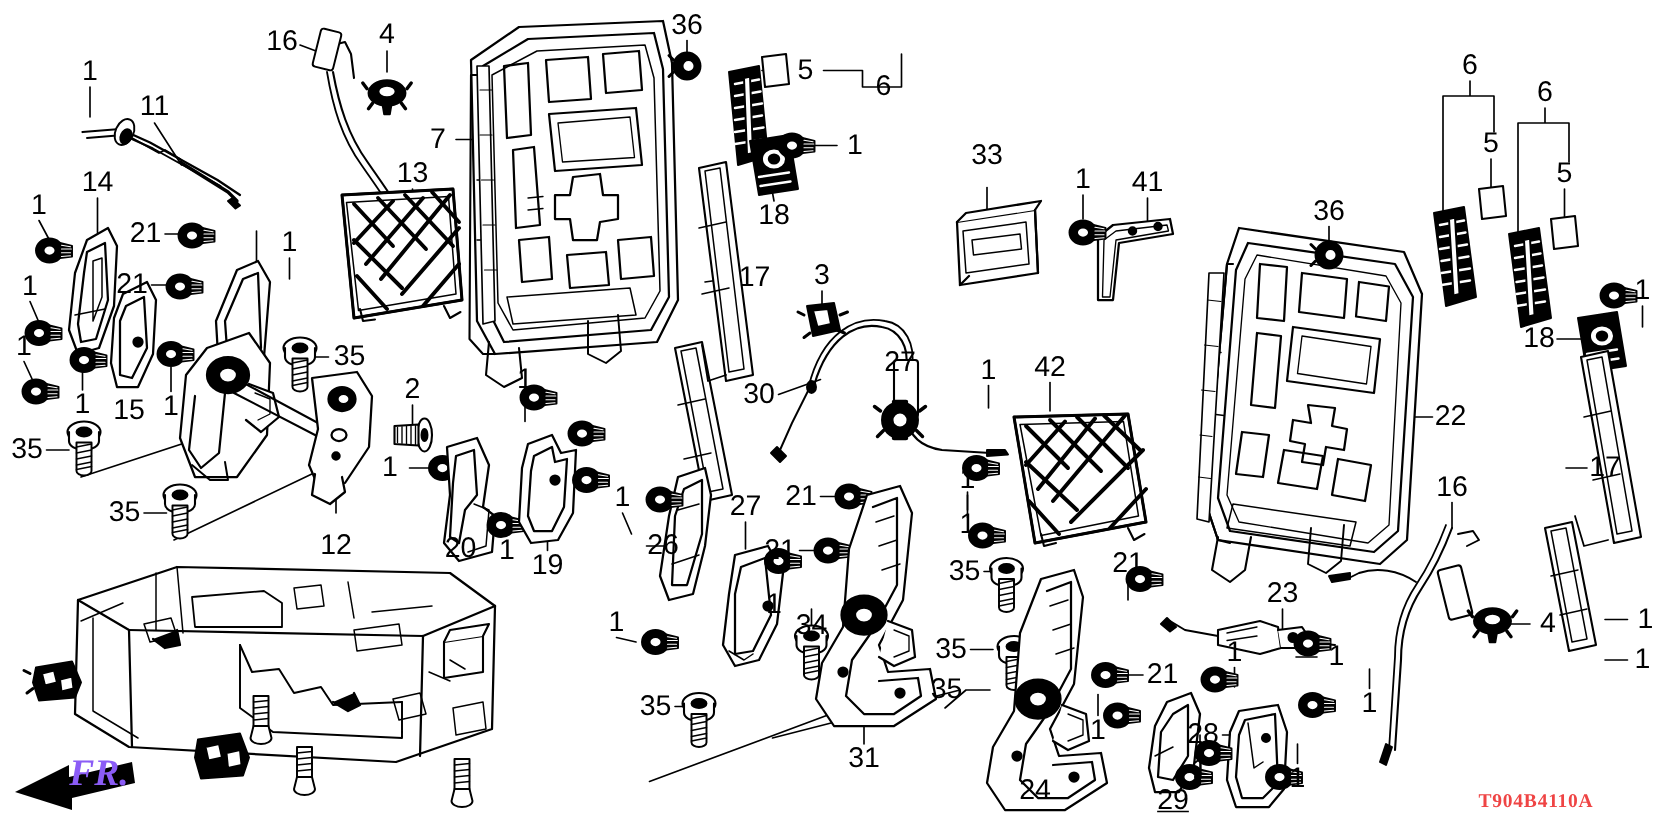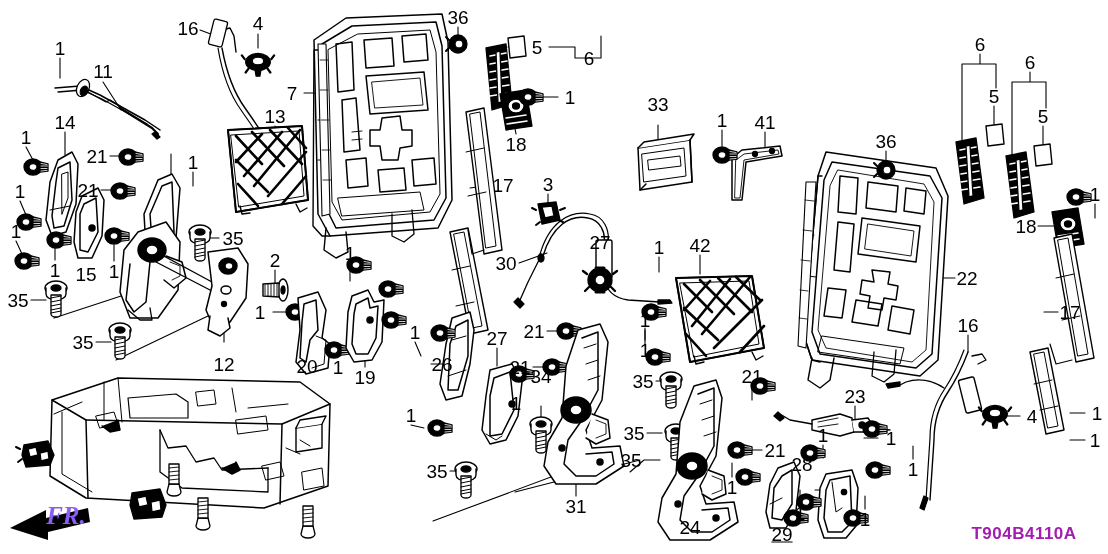--- a/index.html
+++ b/index.html
@@ -17,24 +17,24 @@
     font-family:"Liberation Sans", sans-serif;
     font-size:19px;
     color:#000000;
     line-height:1;
     white-space:nowrap;
     transform:translate(-50%,-50%);
     letter-spacing:0px;
   }
   .dwg-id{
     position:absolute;
-    font-family:Liberation Sans, sans-serif;
-    font-size:17px;
+    font-family:Liberation Serif, serif;
+    font-size:13px;
     font-weight:bold;
-    color:#a21caf;
+    color:#ef4444;
     white-space:nowrap;
     transform:translate(-50%,-50%);
     letter-spacing:0.5px;
   }
   .frtxt{
     position:absolute;
     font-family:"Liberation Serif", serif;
     font-weight:bold;
     font-style:italic;
     font-size:25px;
@@ -638,34 +638,34 @@
       <div class="lbl" style="left: 1032px; top: 416px;">4</div>
       <div class="lbl" style="left: 1097px; top: 413px;">1</div>
       <div class="lbl" style="left: 1095px; top: 440px;">1</div>
       <div class="lbl" style="left: 415px; top: 332px;">1</div>
       <div class="lbl" style="left: 442px; top: 364px;">26</div>
       <div class="lbl" style="left: 411px; top: 415px;">1</div>
       <div class="lbl" style="left: 497px; top: 338px;">27</div>
       <div class="lbl" style="left: 534px; top: 331px;">21</div>
       <div class="lbl" style="left: 520px; top: 367px;">21</div>
       <div class="lbl" style="left: 516px; top: 403px;">1</div>
-      <div class="lbl" style="left: 541px; top: 376px;">34</div>
+      <div class="lbl" style="left: 541px; top: 417px;">34</div>
       <div class="lbl" style="left: 437px; top: 471px;">35</div>
       <div class="lbl" style="left: 576px; top: 506px;">31</div>
       <div class="lbl" style="left: 643px; top: 381px;">35</div>
       <div class="lbl" style="left: 645px; top: 320px;">1</div>
       <div class="lbl" style="left: 645px; top: 350px;">1</div>
       <div class="lbl" style="left: 634px; top: 433px;">35</div>
       <div class="lbl" style="left: 631px; top: 460px;">35</div>
       <div class="lbl" style="left: 752px; top: 376px;">21</div>
       <div class="lbl" style="left: 775px; top: 450px;">21</div>
       <div class="lbl" style="left: 690px; top: 527px;">24</div>
       <div class="lbl" style="left: 732px; top: 487px;">1</div>
       <div class="lbl" style="left: 782px; top: 534px; text-decoration: underline;">29</div>
-      <div class="lbl" style="left: 802px; top: 464px;">28</div>
+      <div class="lbl" style="left: 802px; top: 490px;">28</div>
       <div class="lbl" style="left: 855px; top: 396px;">23</div>
       <div class="lbl" style="left: 823px; top: 435px;">1</div>
       <div class="lbl" style="left: 891px; top: 438px;">1</div>
       <div class="lbl" style="left: 913px; top: 469px;">1</div>
       <div class="lbl" style="left: 865px; top: 519px;">1</div>
       <div class="lbl" style="left: 800px; top: 513px;">1</div>
     </div>
 
   <div class="frtxt" style="left:66px;top:516px;">FR.</div>
 

